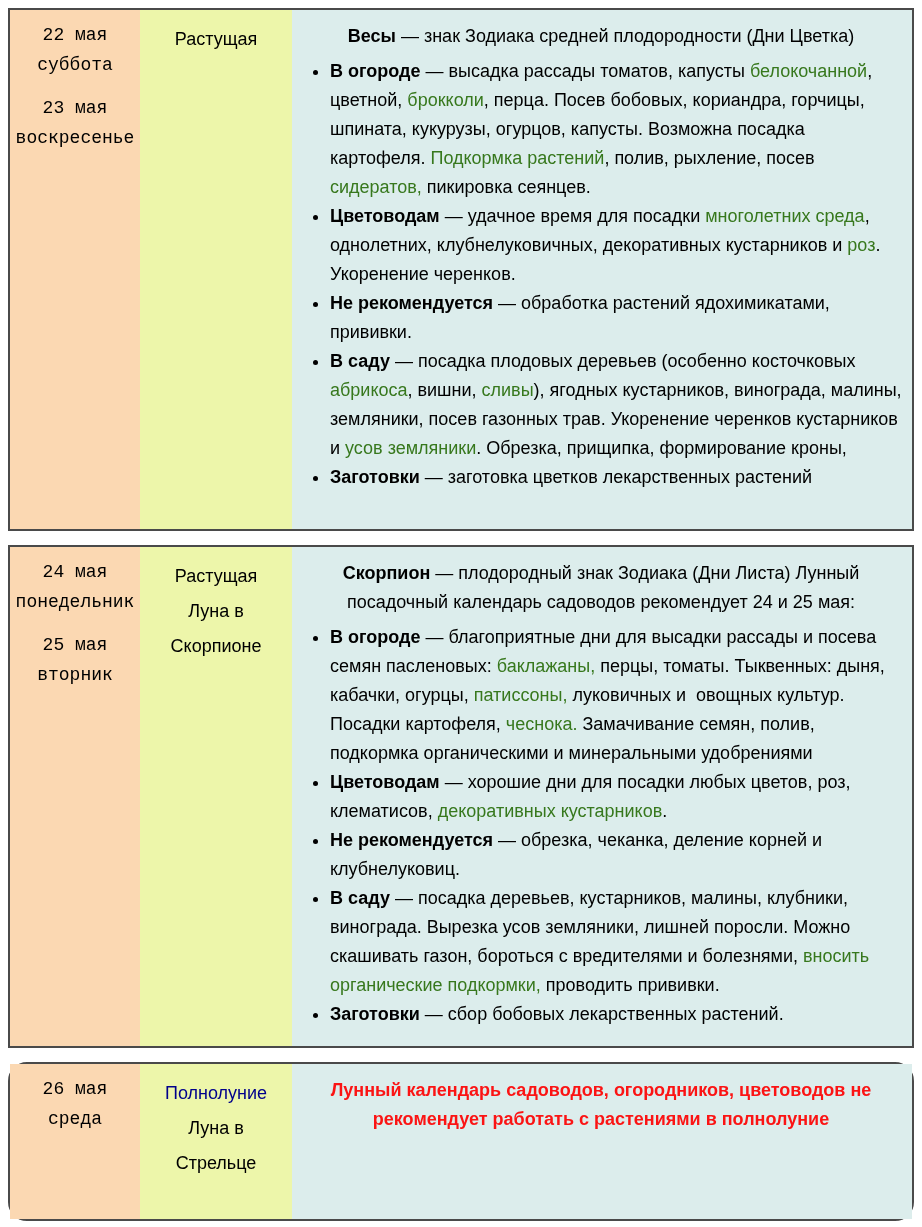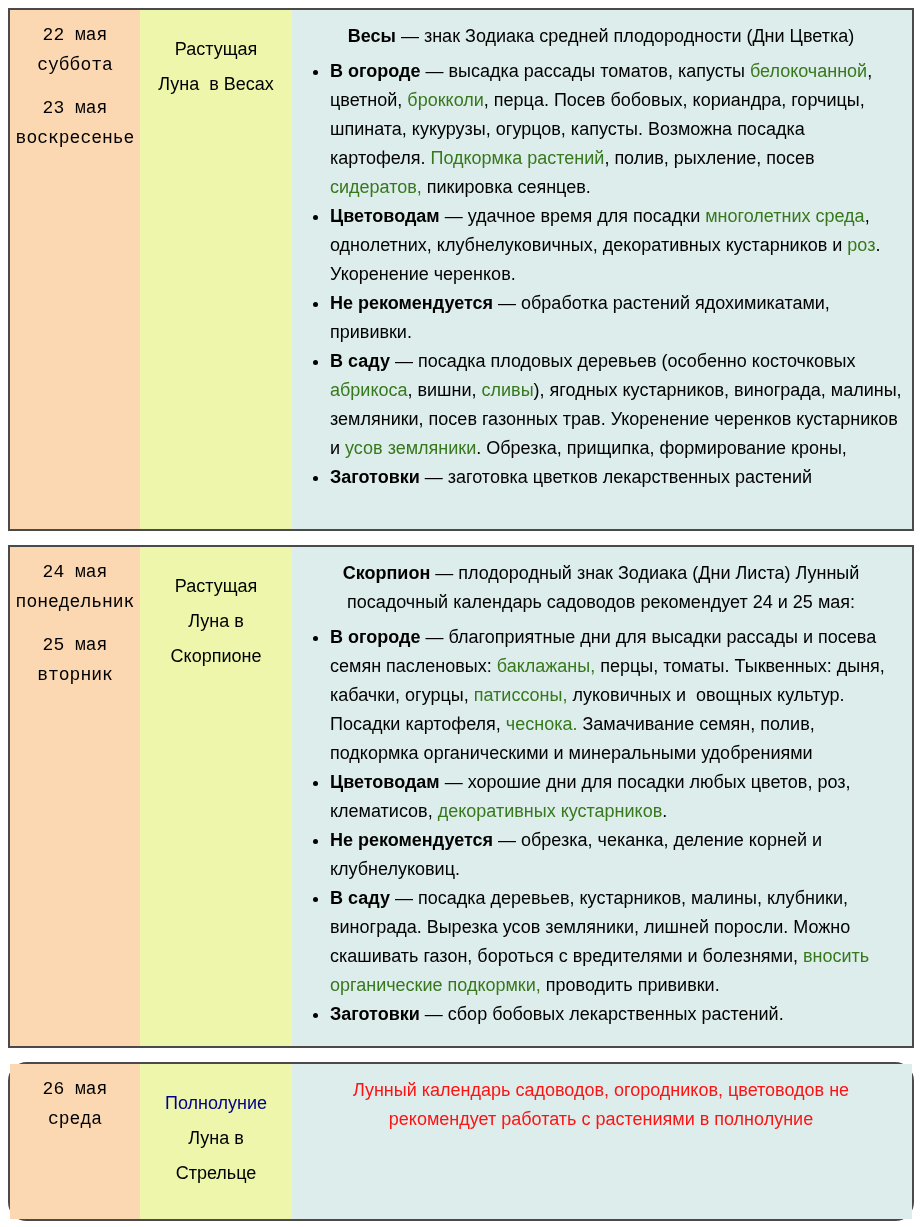--- a/index.html
+++ b/index.html
@@ -37,21 +37,21 @@
     background:var(--date-bg);
     text-align:center;
     line-height:30px;
     padding-top:10px;
     font-family:Liberation Mono, monospace;
   }
   .moon-cell{
     background:var(--moon-bg);
     text-align:center;
     line-height:35px;
-    padding-top:22px;
+    padding-top:12px;
   }
   .moon-line,.date-line{white-space:pre-wrap;}
   .date-spacer{height:13px;}
   .content-cell{
     background:var(--content-bg);
     line-height:29px;
     padding:8px 8px 8px 6px;
   }
   .content-header{
     text-align:center;
@@ -59,37 +59,36 @@
     white-space:pre-wrap;
   }
   ul.rec-list{
     margin:4px 0 0 0;
     padding-left:32px;
     list-style:disc;
   }
   ul.rec-list li{white-space:pre-wrap;}
   .b{font-weight:bold;}
   .g{color:var(--green);}
-  .r{color:var(--red);}
+  .r{color:var(--red);font-weight:bold;}
   .n{color:var(--navy);font-weight:normal;}
 </style>
 </head>
 <body>
 
 <section class="block block-a">
   <div class="cell date-cell">
       <div class="date-line">22 мая</div>
       <div class="date-line">суббота</div>
       <div class="date-spacer"></div>
       <div class="date-line">23 мая</div>
       <div class="date-line">воскресенье</div>
     </div>
   <div class="cell moon-cell">
       <div class="moon-line"><span>Растущая</span></div>
-      <div class="moon-line"><span>Луна  в Весах</span></div>
     </div>
   <div class="cell content-cell">
     <p class="content-header"><span class="b">Весы</span><span> — знак Зодиака средней плодородности (Дни Цветка)</span></p>
     <ul class="rec-list">
         <li><span class="b">В огороде</span><span> — высадка рассады томатов, капусты </span><span class="g">белокочанной</span><span>, цветной, </span><span class="g">брокколи</span><span>, перца. Посев бобовых, кориандра, горчицы, шпината, кукурузы, огурцов, капусты. Возможна посадка картофеля. </span><span class="g">Подкормка растений</span><span>, полив, рыхление, посев </span><span class="g">сидератов,</span><span> пикировка сеянцев.</span></li>
         <li><span class="b">Цветоводам</span><span> — удачное время для посадки </span><span class="g">многолетних среда</span><span>, однолетних, клубнелуковичных, декоративных кустарников и </span><span class="g">роз</span><span>. Укоренение черенков.</span></li>
         <li><span class="b">Не рекомендуется</span><span> — обработка растений ядохимикатами, прививки.</span></li>
         <li><span class="b">В саду</span><span> — посадка плодовых деревьев (особенно косточковых </span><span class="g">абрикоса</span><span>, вишни, </span><span class="g">сливы</span><span>), ягодных кустарников, винограда, малины, земляники, посев газонных трав. Укоренение черенков кустарников и </span><span class="g">усов земляники</span><span>. Обрезка, прищипка, формирование кроны,</span></li>
         <li><span class="b">Заготовки</span><span> — заготовка цветков лекарственных растений</span></li>
       </ul>

